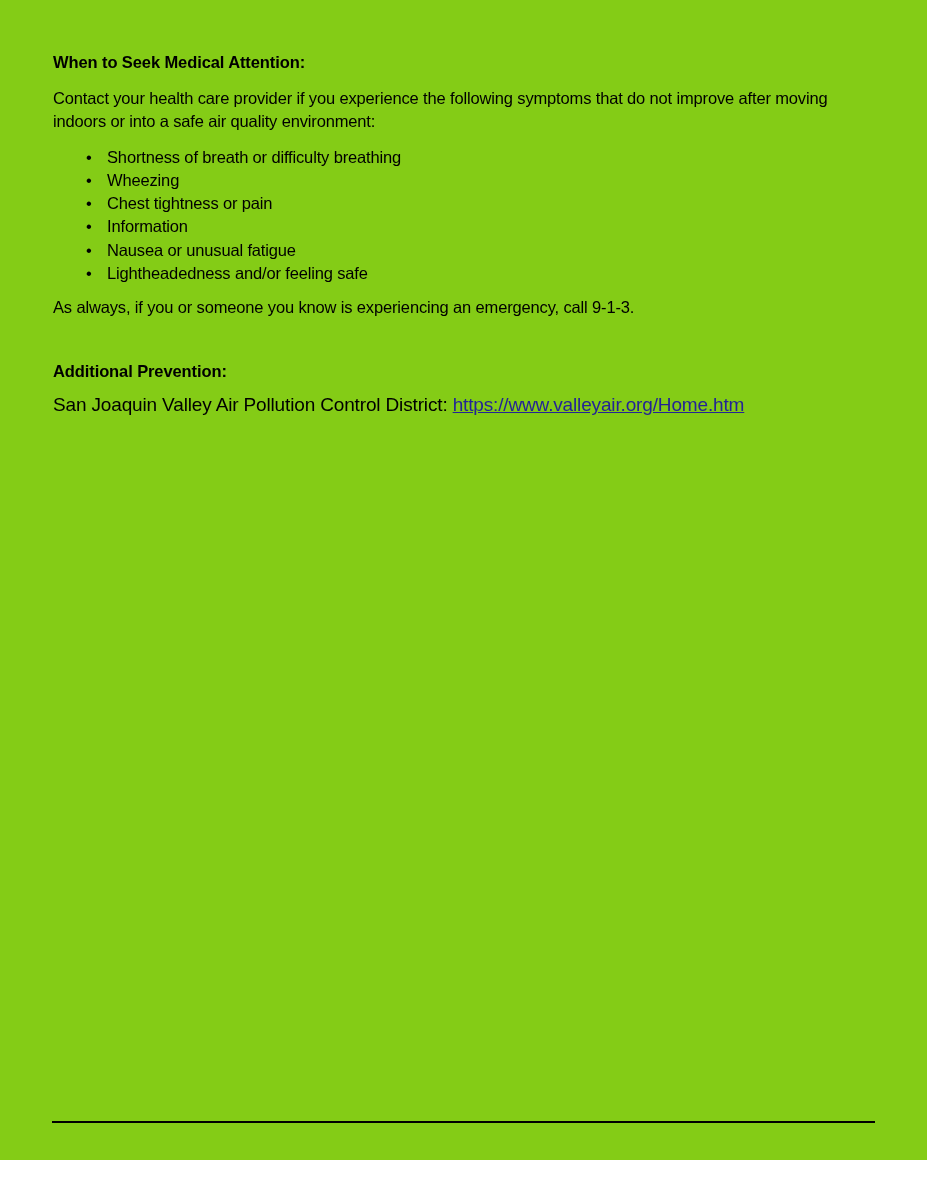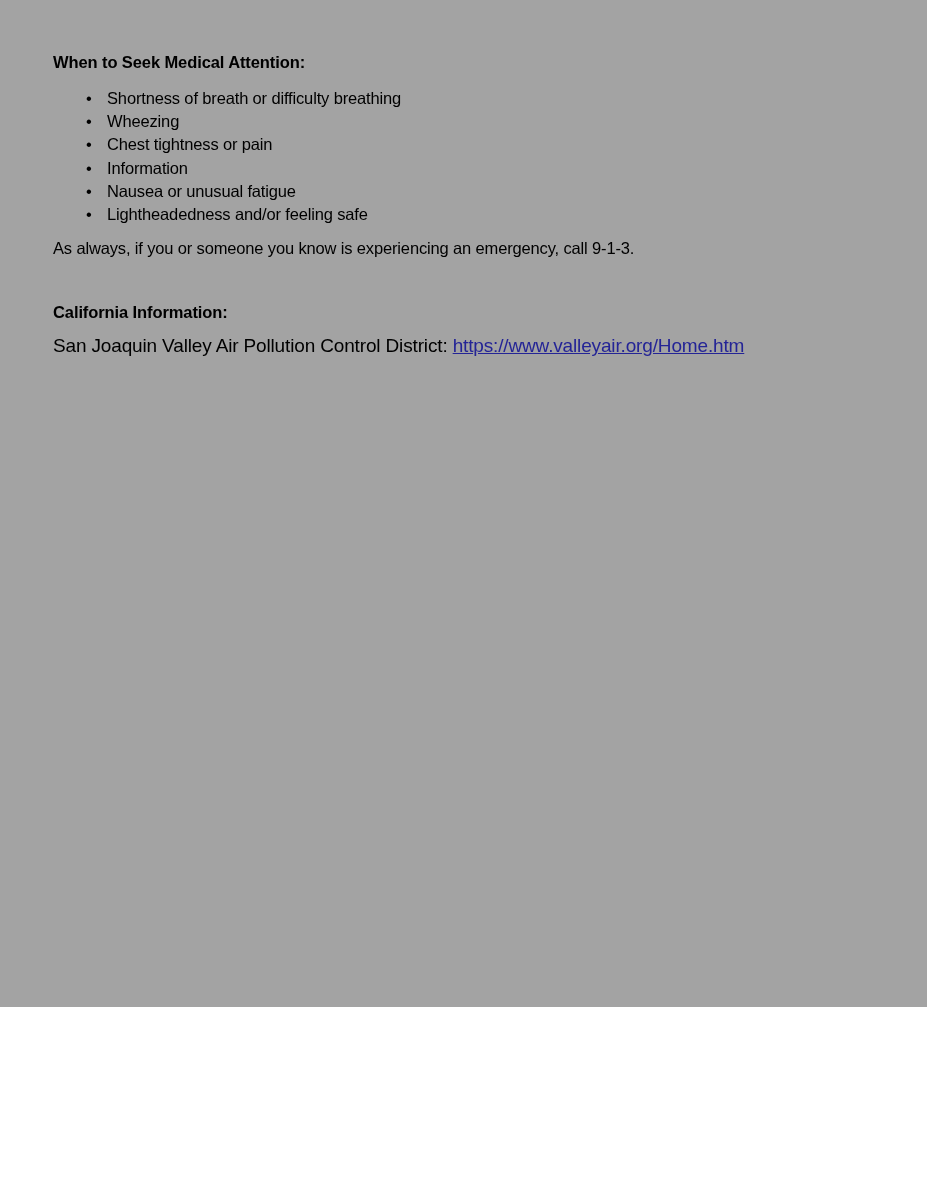--- a/index.html
+++ b/index.html
@@ -14,22 +14,22 @@
     font-family: "Liberation Sans", sans-serif;
     color: #000000;
     -webkit-font-smoothing: antialiased;
   }
 
   .page {
     position: absolute;
     left: 0;
     top: 0;
     width: 927px;
-    height: 1007px;
-    background: #a3a3a3;
+    height: 1160px;
+    background: #84cc16;
     overflow: hidden;
   }
 
   .content {
     position: absolute;
     left: 53px;
     top: 52px;
     width: 822px;
   }
 
@@ -108,20 +108,21 @@
 </style>
 </head>
 <body>
 
 <div class="page">
 
   <div class="content">
 
     <h2 class="section-heading">When to Seek Medical Attention:</h2>
 
+    <p class="body-text">Contact your health care provider if you experience the following symptoms that do not improve after moving indoors or into a safe air quality environment:</p>
 
     <ul class="symptom-list">
       <li>
         <span class="bullet-dot">•</span>
         <span>Shortness of breath or difficulty breathing</span>
       </li>
       <li>
         <span class="bullet-dot">•</span>
         <span>Wheezing</span>
       </li>
@@ -140,21 +141,21 @@
       <li>
         <span class="bullet-dot">•</span>
         <span>Lightheadedness and/or feeling safe</span>
       </li>
     </ul>
 
     <p class="body-text">As always, if you or someone you know is experiencing an emergency, call 9-1-3.</p>
 
     <div class="spacer-gap"></div>
 
-    <h2 class="heading-additional">California Information:</h2>
+    <h2 class="heading-additional">Additional Prevention:</h2>
 
     <p class="link-line"><span>San Joaquin Valley Air Pollution Control District: </span><a class="doc-link" href="#">https://www.valleyair.org/Home.htm</a></p>
 
 
 
   </div>
 
   <div class="footer-rule"></div>
 
 </div>

